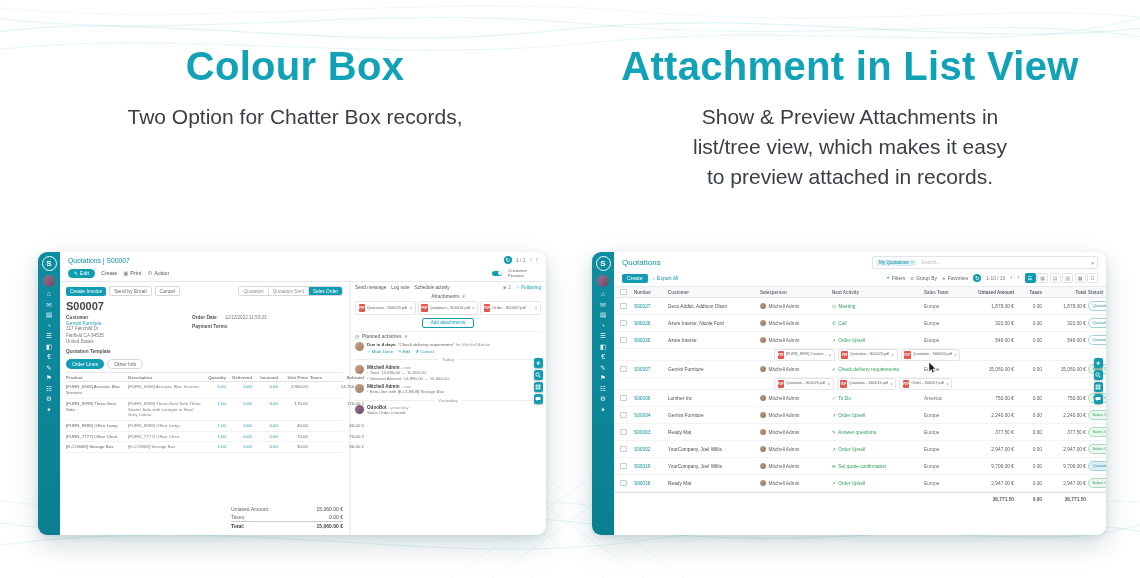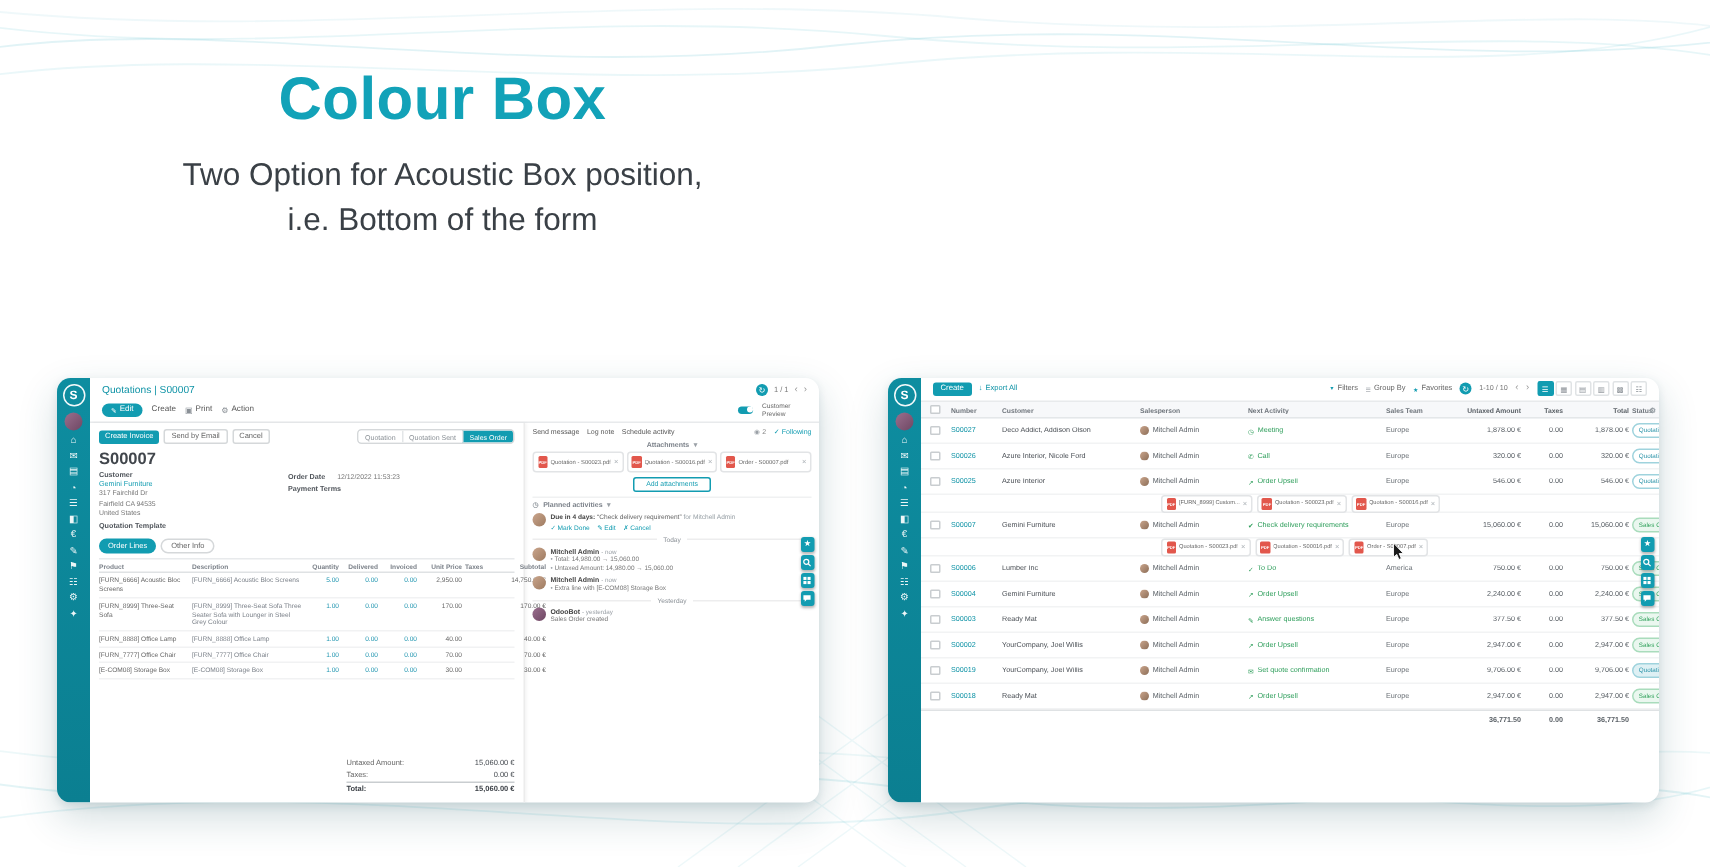--- a/index.html
+++ b/index.html
@@ -199,25 +199,32 @@
         <path d="M532,578 L708,450"></path>
       <path d="M428,450 L604,578"></path>
         <path d="M468,450 L644,578"></path>
         <path d="M508,450 L684,578"></path>
     </g>
   </svg>
 
   <section class="hero hero-left">
     <h1>Colour Box</h1>
     <p>
-      <span>Two Option for Acoustic Box position,</span>
-      <span>i.e. Bottom of the form</span>
+      <span>Two Option for Chatter Box records,</span>
     </p>
   </section>
 
+  <section class="hero hero-right">
+    <h1>Attachment in List View</h1>
+    <p>
+      <span>Show &amp; Preview Attachments in</span>
+      <span>list/tree view, which makes it easy</span>
+      <span>to preview attached in records.</span>
+    </p>
+  </section>
 
   <div class="app-card card-left">
     <aside class="side">
       <span class="slogo">S</span>
       <span class="savatar"></span>
       <span class="sic">⌂</span>
       <span class="sic">✉</span>
       <span class="sic">▤</span>
       <span class="sic">◔</span>
       <span class="sic">☰</span>
@@ -491,20 +498,28 @@
       <span class="sic">◧</span>
       <span class="sic">€</span>
       <span class="sic">✎</span>
       <span class="sic">⚑</span>
       <span class="sic">☷</span>
       <span class="sic">⚙</span>
       <span class="sic">✦</span>
     </aside>
 
     <div class="main">
+      <div class="headrow">
+        <span class="ltitle">Quotations</span>
+        <span class="search">
+          <span class="facet">My Quotations</span>
+          <input class="searchinput" placeholder="Search..." style="">
+          <span class="scaret"></span>
+        </span>
+      </div>
 
       <div class="ctlrow">
         <span class="btn-create">Create</span>
         <span class="exp">Export All</span>
         <span class="spacer"></span>
         <span class="ctl filters">Filters</span>
         <span class="ctl group">Group By</span>
         <span class="ctl fav">Favorites</span>
         <span class="refbtn"></span>
         <span class="lpager">1-10 / 10</span>

